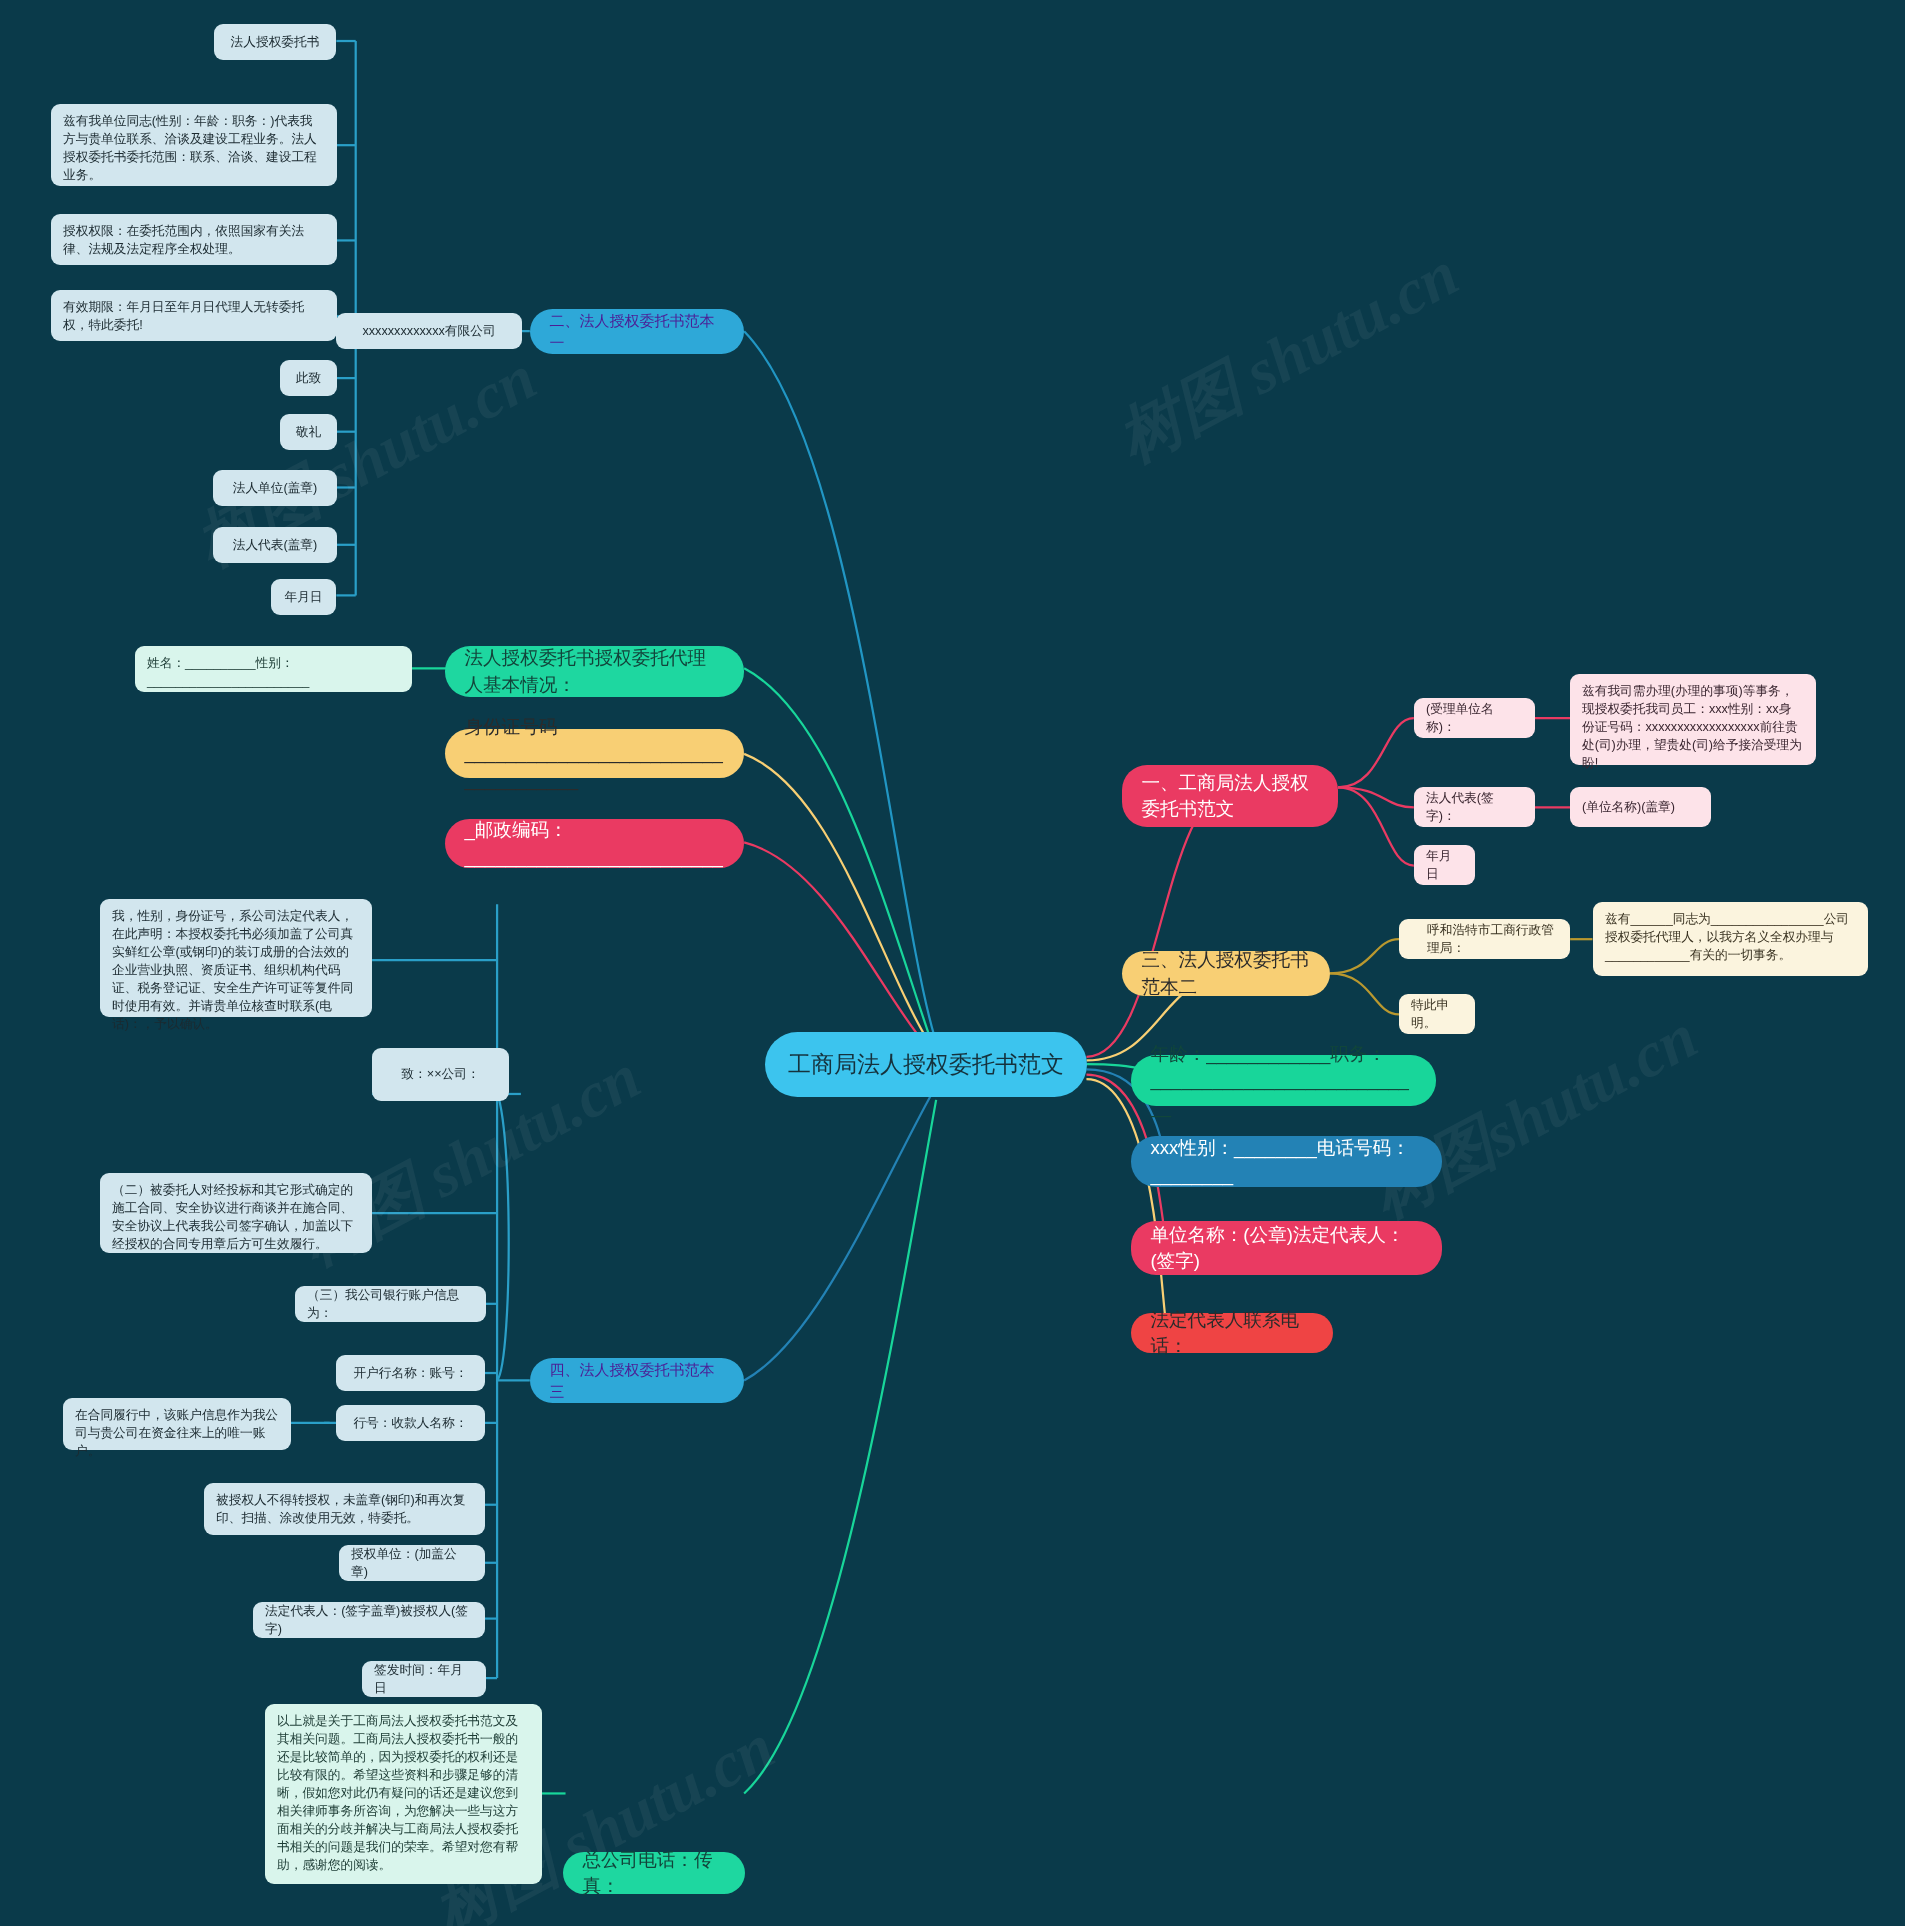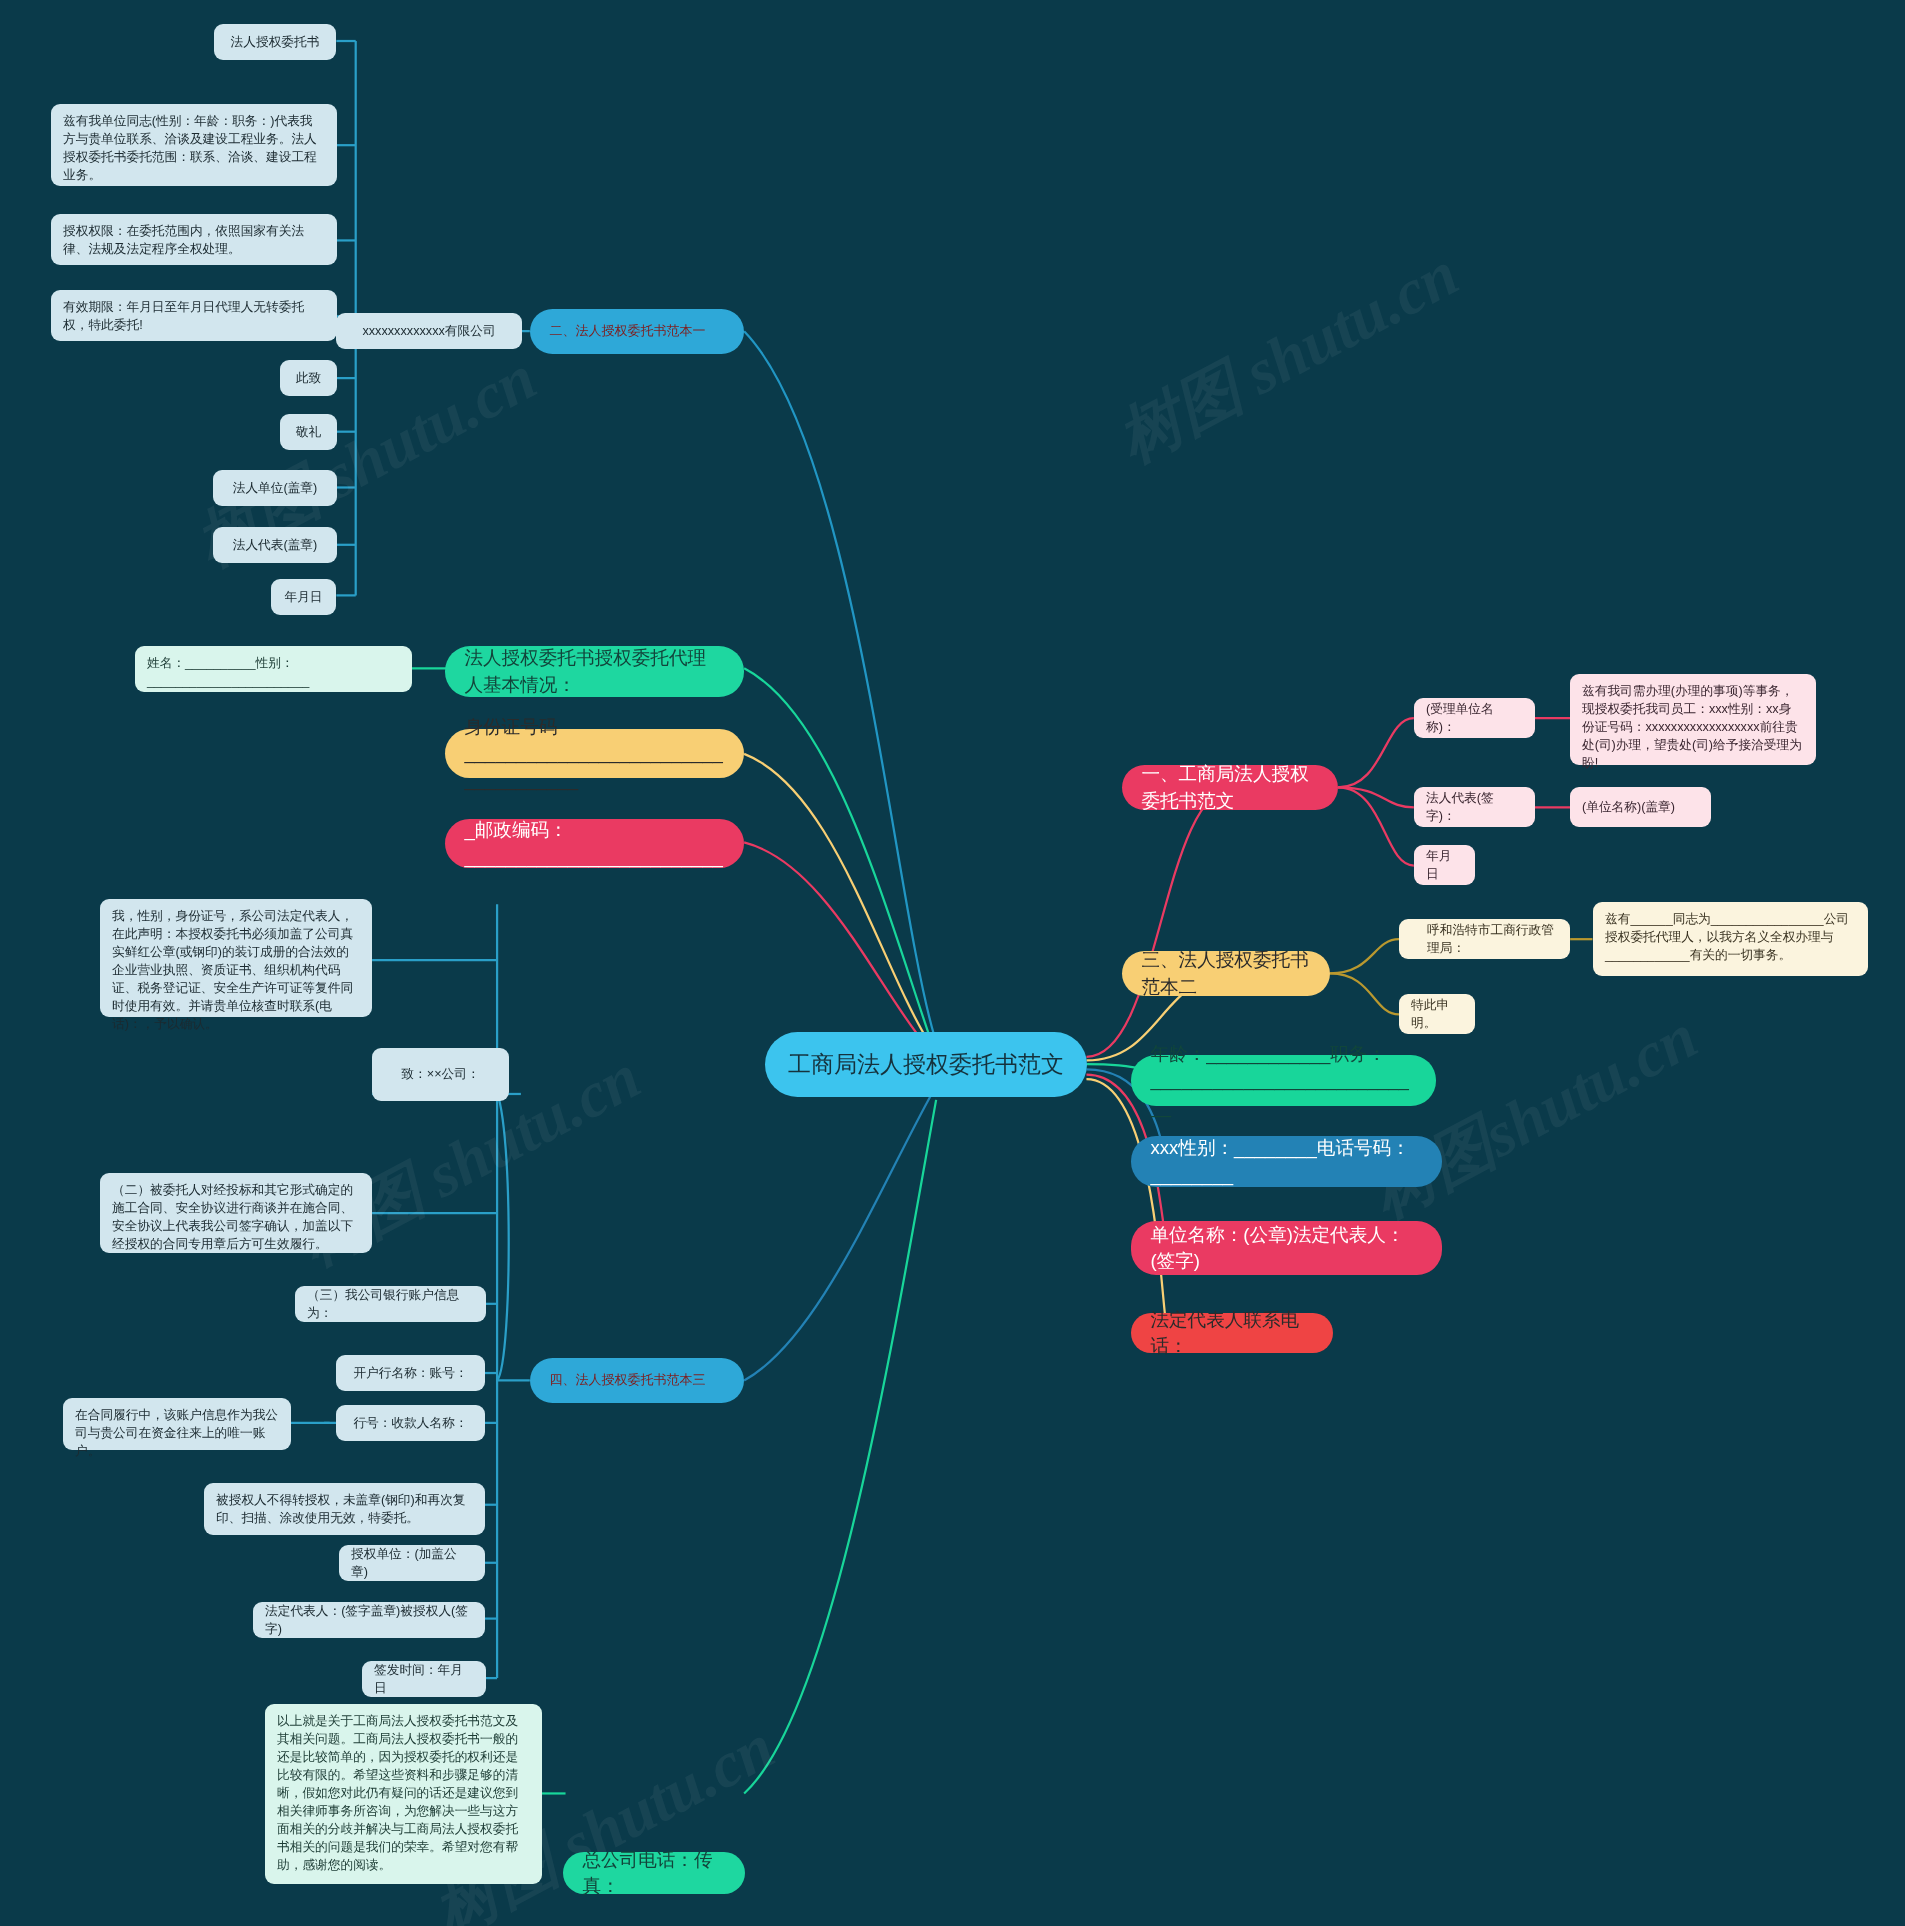--- a/index.html
+++ b/index.html
@@ -16,21 +16,21 @@
 
   .node{position:absolute;box-sizing:border-box;display:flex;align-items:center;
         line-height:1.42;white-space:pre-wrap;word-break:break-word;}
   
   .root{background:#3cc4ee;color:#15323d;border-radius:34px;font-size:23px;
         justify-content:center;text-align:center;padding:12px 19.4px;}
   
   .m-pink{background:#ea3a62;color:#ffffff;border-radius:25px;padding:9px 19.4px;font-size:18.6px;}
   .m-yellow{background:#f8cf74;color:#2b2b2b;border-radius:25px;padding:9px 19.4px;font-size:18.6px;}
   .m-green{background:#18d69a;color:#11463a;border-radius:25px;padding:9px 19.4px;font-size:18.6px;}
-  .m-lblue{background:#2ea8d8;color:#7f1d1d;border-radius:25px;padding:9px 19.4px;font-size:13px;}
+  .m-lblue{background:#2ea8d8;color:#4c1d95;border-radius:25px;padding:9px 19.4px;font-size:15px;}
   .m-sgreen{background:#1ed7a0;color:#12443a;border-radius:25px;padding:9px 19.4px;font-size:18.6px;}
   .m-sblue{background:#2382b5;color:#ffffff;border-radius:25px;padding:9px 19.4px;font-size:18.6px;}
   .m-rose{background:#ea3a62;color:#ffffff;border-radius:25px;padding:9px 19.4px;font-size:18.6px;}
   .m-amber{background:#f8cf74;color:#2b2b2b;border-radius:25px;padding:9px 19.4px;font-size:18.6px;}
   .m-gold{background:#ef4444;color:#2b2b2b;border-radius:25px;padding:9px 19.4px;font-size:18.6px;}
 
   
   .lf{border-radius:9px;padding:8.2px 12px;font-size:12.7px;}
   .lf-ice{background:#d2e6ee;color:#1b2a30;}
   .lf-pinklt{background:#fde3e9;color:#3a2630;}
@@ -109,21 +109,21 @@
   </svg>
 
   <div class="wm" style="left:179px;top:417px;">树图 shutu.cn</div>
   <div class="wm" style="left:1101px;top:313px;">树图 shutu.cn</div>
   <div class="wm" style="left:283px;top:1116px;">树图 shutu.cn</div>
   <div class="wm" style="left:1355px;top:1072px;">树图shutu.cn</div>
   <div class="wm" style="left:417px;top:1786px;">树图 shutu.cn</div>
 
   <div class="node root" style="left:765px;top:1032px;width:322px;height:65px;">工商局法人授权委托书范文</div>
 
-  <div class="node m-pink" style="left:1122px;top:765px;width:216px;height:45px;">一、工商局法人授权委托书范文</div>
+  <div class="node m-pink" style="left:1122px;top:765px;width:216px;height:62px;">一、工商局法人授权委托书范文</div>
 
   <div class="node lf lf-pinklt" style="left:1414px;top:698px;width:121px;height:40px;">(受理单位名称)：</div>
   <div class="node lf lf-pinklt" style="left:1570px;top:674px;width:246px;height:91px;align-items:flex-start;">兹有我司需办理(办理的事项)等事务，现授权委托我司员工：xxx性别：xx身份证号码：xxxxxxxxxxxxxxxxxx前往贵处(司)办理，望贵处(司)给予接洽受理为盼!</div>
 
   <div class="node lf lf-pinklt" style="left:1414px;top:787px;width:121px;height:40px;">法人代表(签字)：</div>
   <div class="node lf lf-pinklt" style="left:1570px;top:787px;width:141px;height:40px;">(单位名称)(盖章)</div>
 
   <div class="node lf lf-pinklt" style="left:1414px;top:845px;width:61px;height:40px;">年月日</div>
 
   <div class="node m-yellow" style="left:1122px;top:951px;width:208px;height:45px;">三、法人授权委托书范本二</div>

